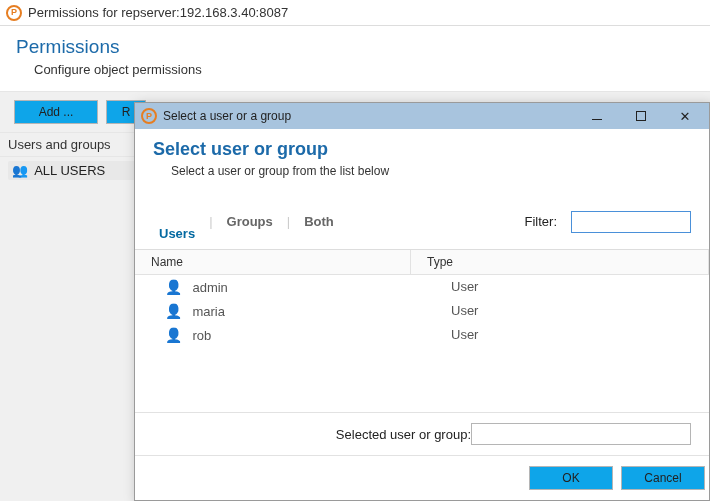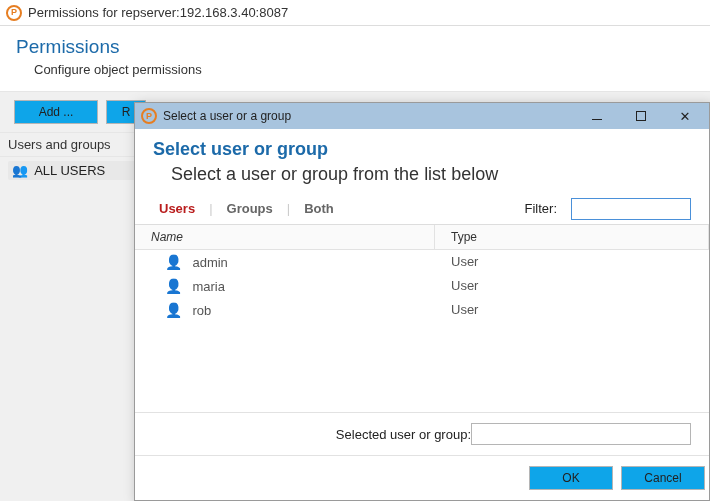--- a/index.html
+++ b/index.html
@@ -54,41 +54,41 @@
   .modal-title { flex:1; font-size:12px;}
   .win-btn {
     width:44px; height:22px; display:flex; align-items:center; justify-content:center;
     font-size:13px; color:#222; cursor:pointer; user-select:none;
   }
   .win-box { width:10px; height:10px; border:1px solid #222; }
   .win-min { width:10px; border-top:1px solid #222; margin-top:6px;}
 
   .modal-head { padding:10px 18px 6px; }
   .modal-head-title { color:#1c6aa9; font-size:18px; font-weight:700; margin:0 0 4px;}
-  .modal-head-sub { margin:0 0 0 18px; font-size:18px; color:#333;}
+  .modal-head-sub { margin:0 0 8px 18px; font-size:12px; color:#333;}
 
   .tabs-row {
     display:flex; align-items:center; padding:6px 18px 4px;
     border-bottom:1px solid #ddd; gap:8px;
   }
   .tab { color:#666; padding:4px 6px; cursor:pointer; font-weight:600;}
-  .tab.active { color:#b91c1c;}
+  .tab.active { color:#0369a1;margin-top:24px;}
   .sep { color:#ccc; }
   .filter-wrap { margin-left:auto; display:flex; align-items:center; gap:14px;}
   .filter-input {
     width:120px; height:22px; border:1px solid #4a90d9; padding:1px 4px;
     outline:none; font-size:12px;
   }
 
   .grid-head {
     display:flex; background:#fafafa; border-bottom:1px solid #e2e2e2;
     font-size:12px; color:#333;
   }
   .gh-cell { padding:5px 10px 5px 16px; border-right:1px solid #e2e2e2;}
-  .gh-cell.name { width:300px;font-style:italic;}
+  .gh-cell.name { width:276px;}
   .gh-cell.type { flex:1;}
 
   .grid-body { flex:1; overflow:auto; }
   .grid-row { display:flex; font-size:13px; color:#555; }
   .gc { padding:4px 10px 4px 16px;}
   .gc.name { width:300px; display:flex; align-items:center; gap:10px; padding-left:30px;}
   .gc.type { flex:1; padding-left:16px;}
   .usr-ico { font-size:14px; color:#888;}
 
   .selected-row {

